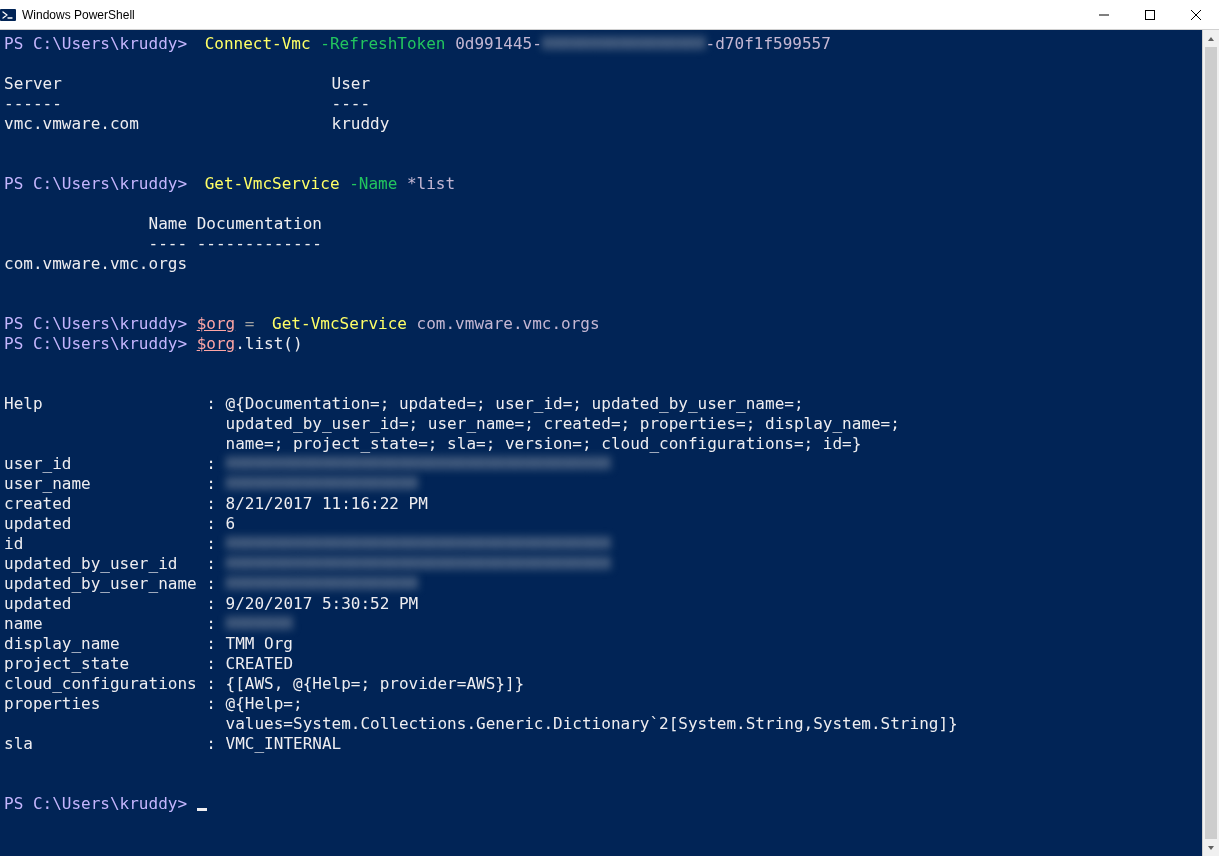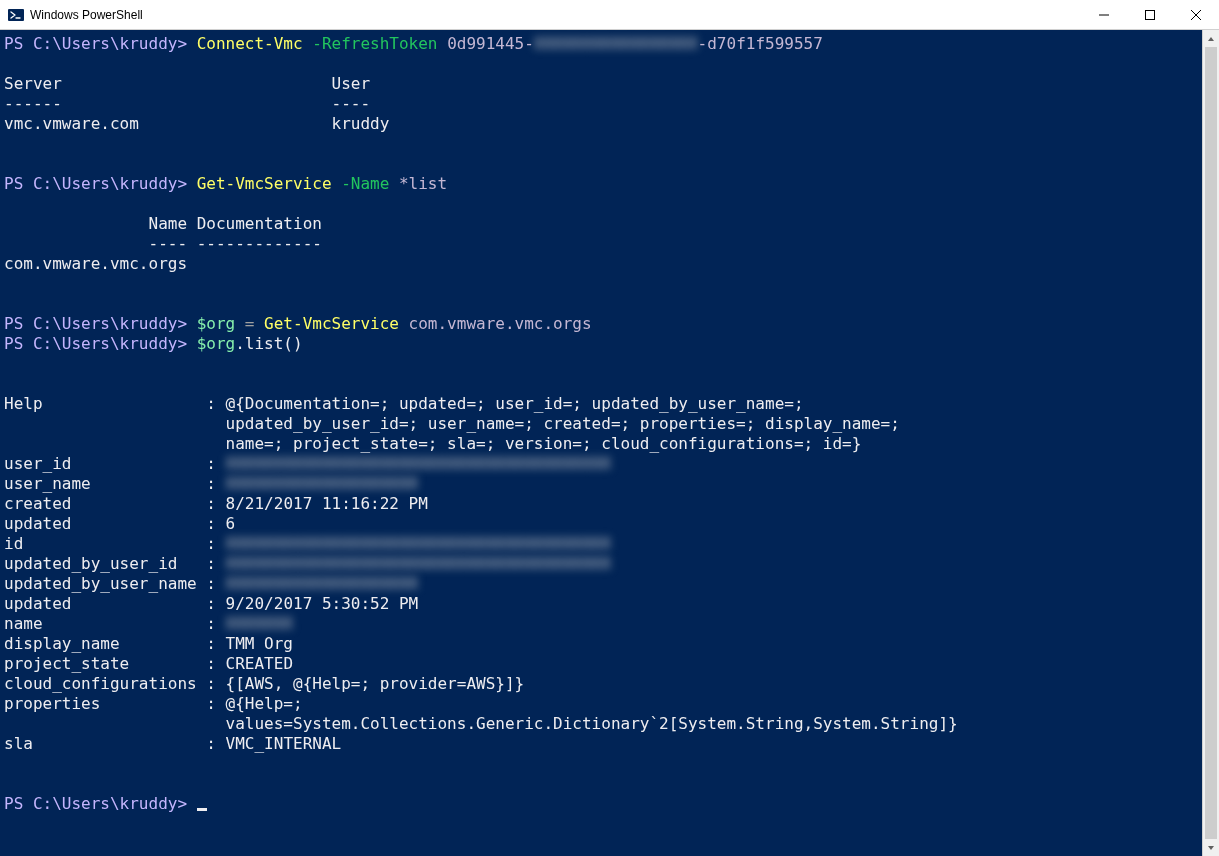--- a/index.html
+++ b/index.html
@@ -11,21 +11,20 @@
     overflow: hidden;
     display: flex;
     flex-direction: column;
   }
   .titlebar {
     height: 30px;
     background: #ffffff;
     border-bottom: 1px solid #d0d0d0;
     display: flex;
     align-items: center;
-    padding-left: 8px;
     font-size: 12px;
     color: #000;
   }
   .titlebar .app-icon {
     width: 16px; height: 16px;
     margin-right: 6px;
     display: inline-flex;
     align-items: center; justify-content: center;
   }
   .titlebar .title-text { flex: 0 0 auto; }
@@ -71,24 +70,24 @@
     font-size: 8px;
   }
   .scroll-track { flex: 1; background: #f0f0f0; position: relative; }
   .scroll-thumb {
     position: absolute; left: 2px; right: 2px;
     top: 0; height: 100%;
     background: #cdcdcd;
   }
 
   .c-prompt   { color: #c4b5fd; }
-  .c-cmd      { color: #ffff66; }
+  .c-cmd      { color: #ffff66; margin-left: 8px; }
   .c-param    { color: #22c55e; }
   .c-arg      { color: #c4b7d3; margin-top: 9px; }
-  .c-var      { color: #86efac; }
+  .c-var      { color: #fca5a5; text-decoration: underline; }
   .c-op       { color: #a0a0a0; }
   .c-str      { color: #c4b7d3; }
   .blur {
     filter: blur(4px);
     color: #d0d0d0;
   }
   .cursor {
     display: inline-block;
     width: 10px; height: 3px;
     background: #eeedf0;

